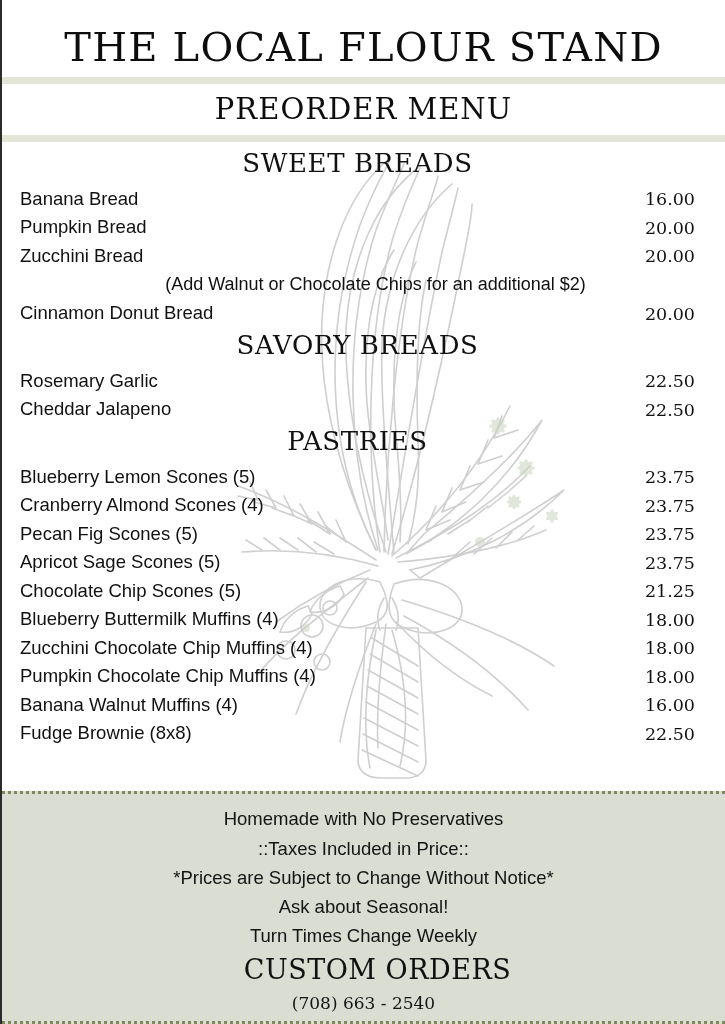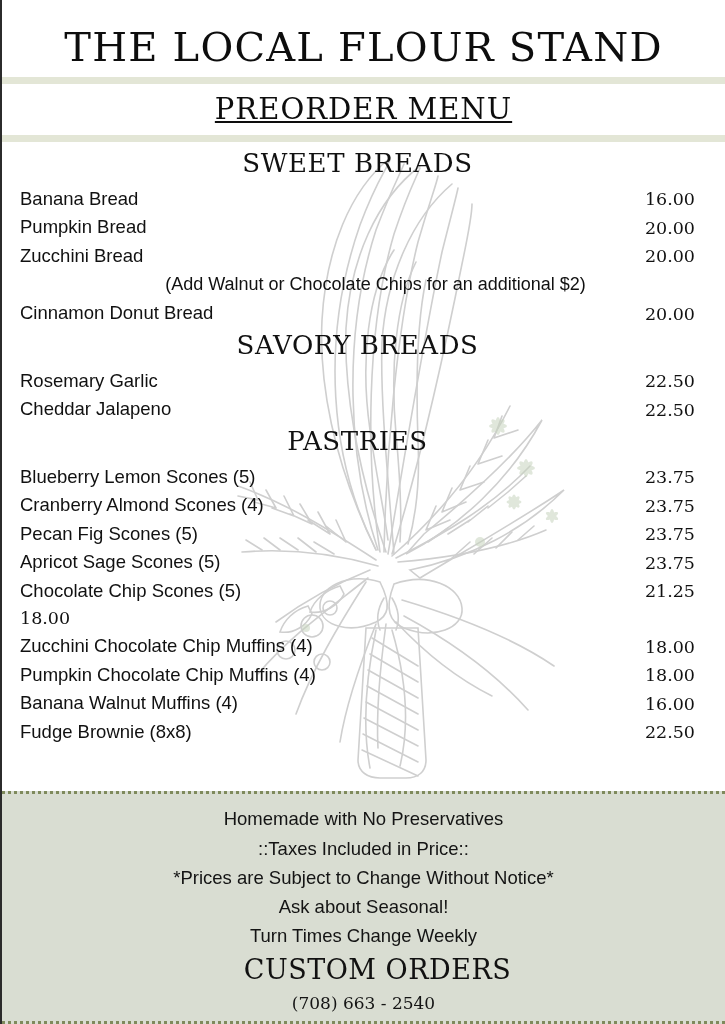--- a/index.html
+++ b/index.html
@@ -61,21 +61,20 @@
   .subtitle {
     font-family: "DejaVu Serif", serif;
     font-size: 29px;
     line-height: 1.1;
     text-align: center;
     letter-spacing: 1px;
     color: #0d0d0d;
     font-weight: 400;
     margin: 0;
     padding: 10px 0 9px 0;
-    text-decoration: underline;
   }
 
   
   .menu-body {
     position: relative;
     z-index: 2;
     padding: 0 30px 0 18px;
   }
   .section-heading {
     font-family: "DejaVu Serif", serif;
@@ -313,20 +312,21 @@
     </div>
     <div class="menu-row">
       <span class="item-name">Apricot Sage Scones (5)</span>
       <span class="item-price">23.75</span>
     </div>
     <div class="menu-row">
       <span class="item-name">Chocolate Chip Scones (5)</span>
       <span class="item-price">21.25</span>
     </div>
     <div class="menu-row">
+      <span class="item-name">Blueberry Buttermilk Muffins (4)</span>
       <span class="item-price">18.00</span>
     </div>
     <div class="menu-row">
       <span class="item-name">Zucchini Chocolate Chip Muffins (4)</span>
       <span class="item-price">18.00</span>
     </div>
     <div class="menu-row">
       <span class="item-name">Pumpkin Chocolate Chip Muffins (4)</span>
       <span class="item-price">18.00</span>
     </div>

